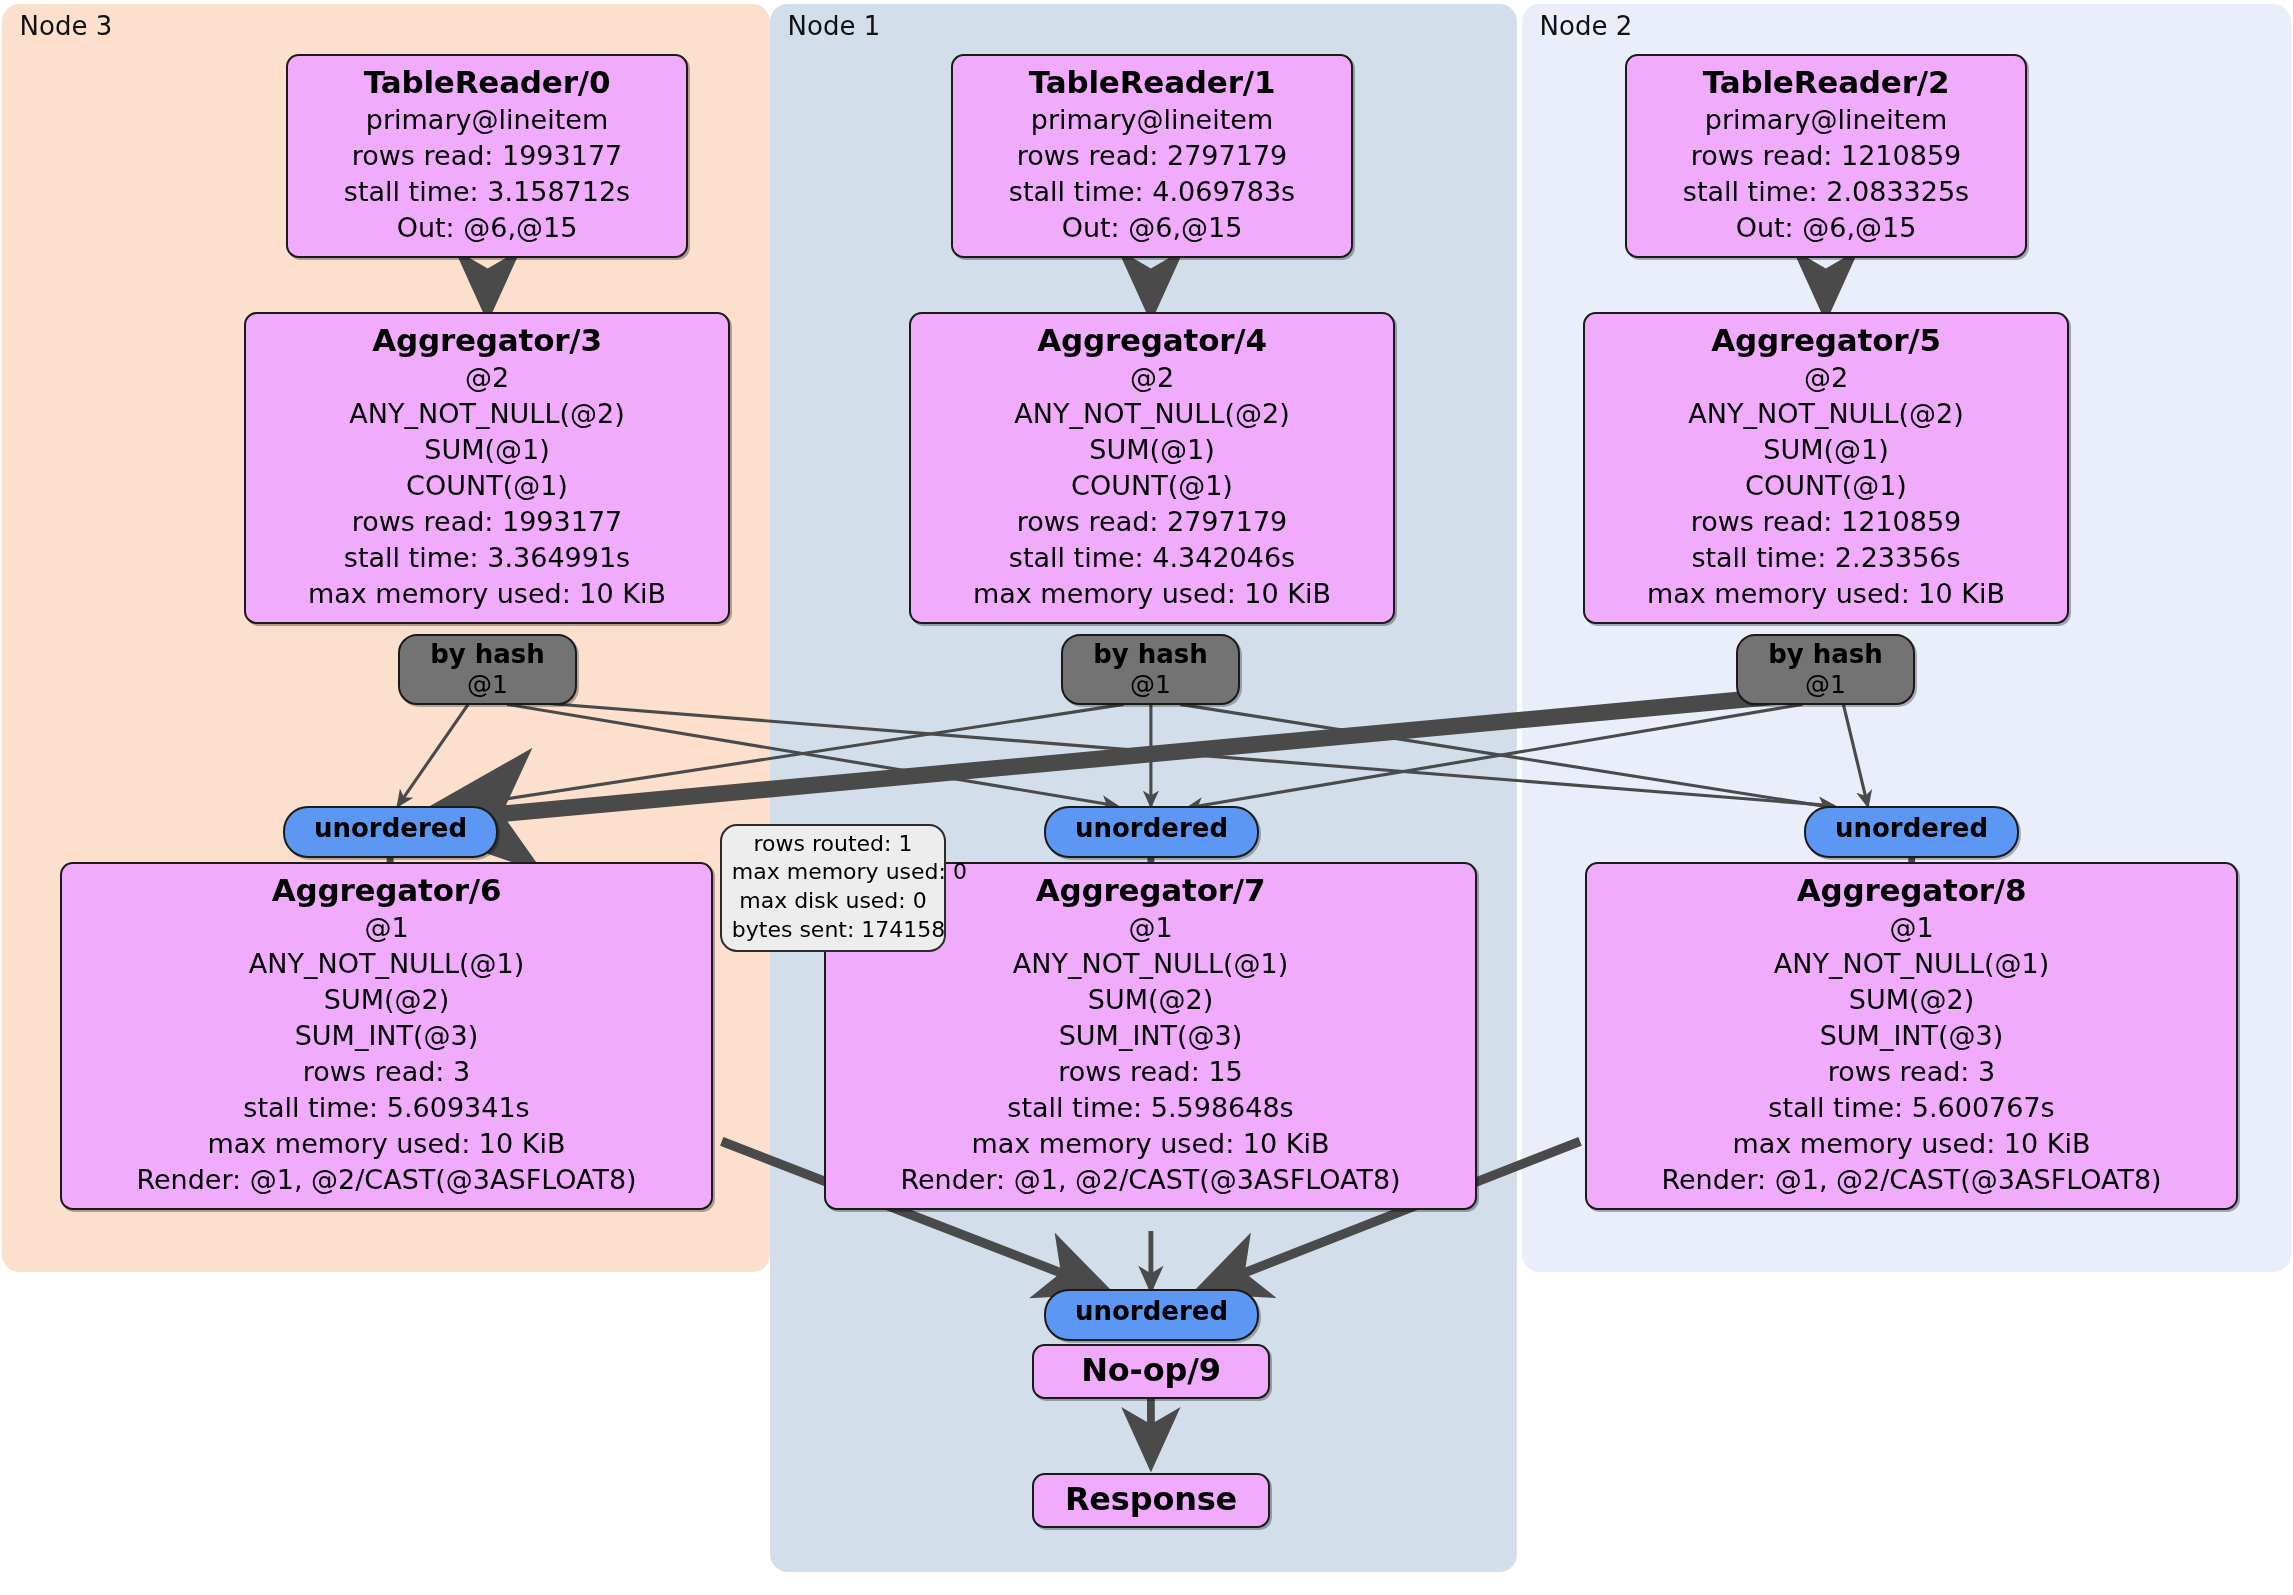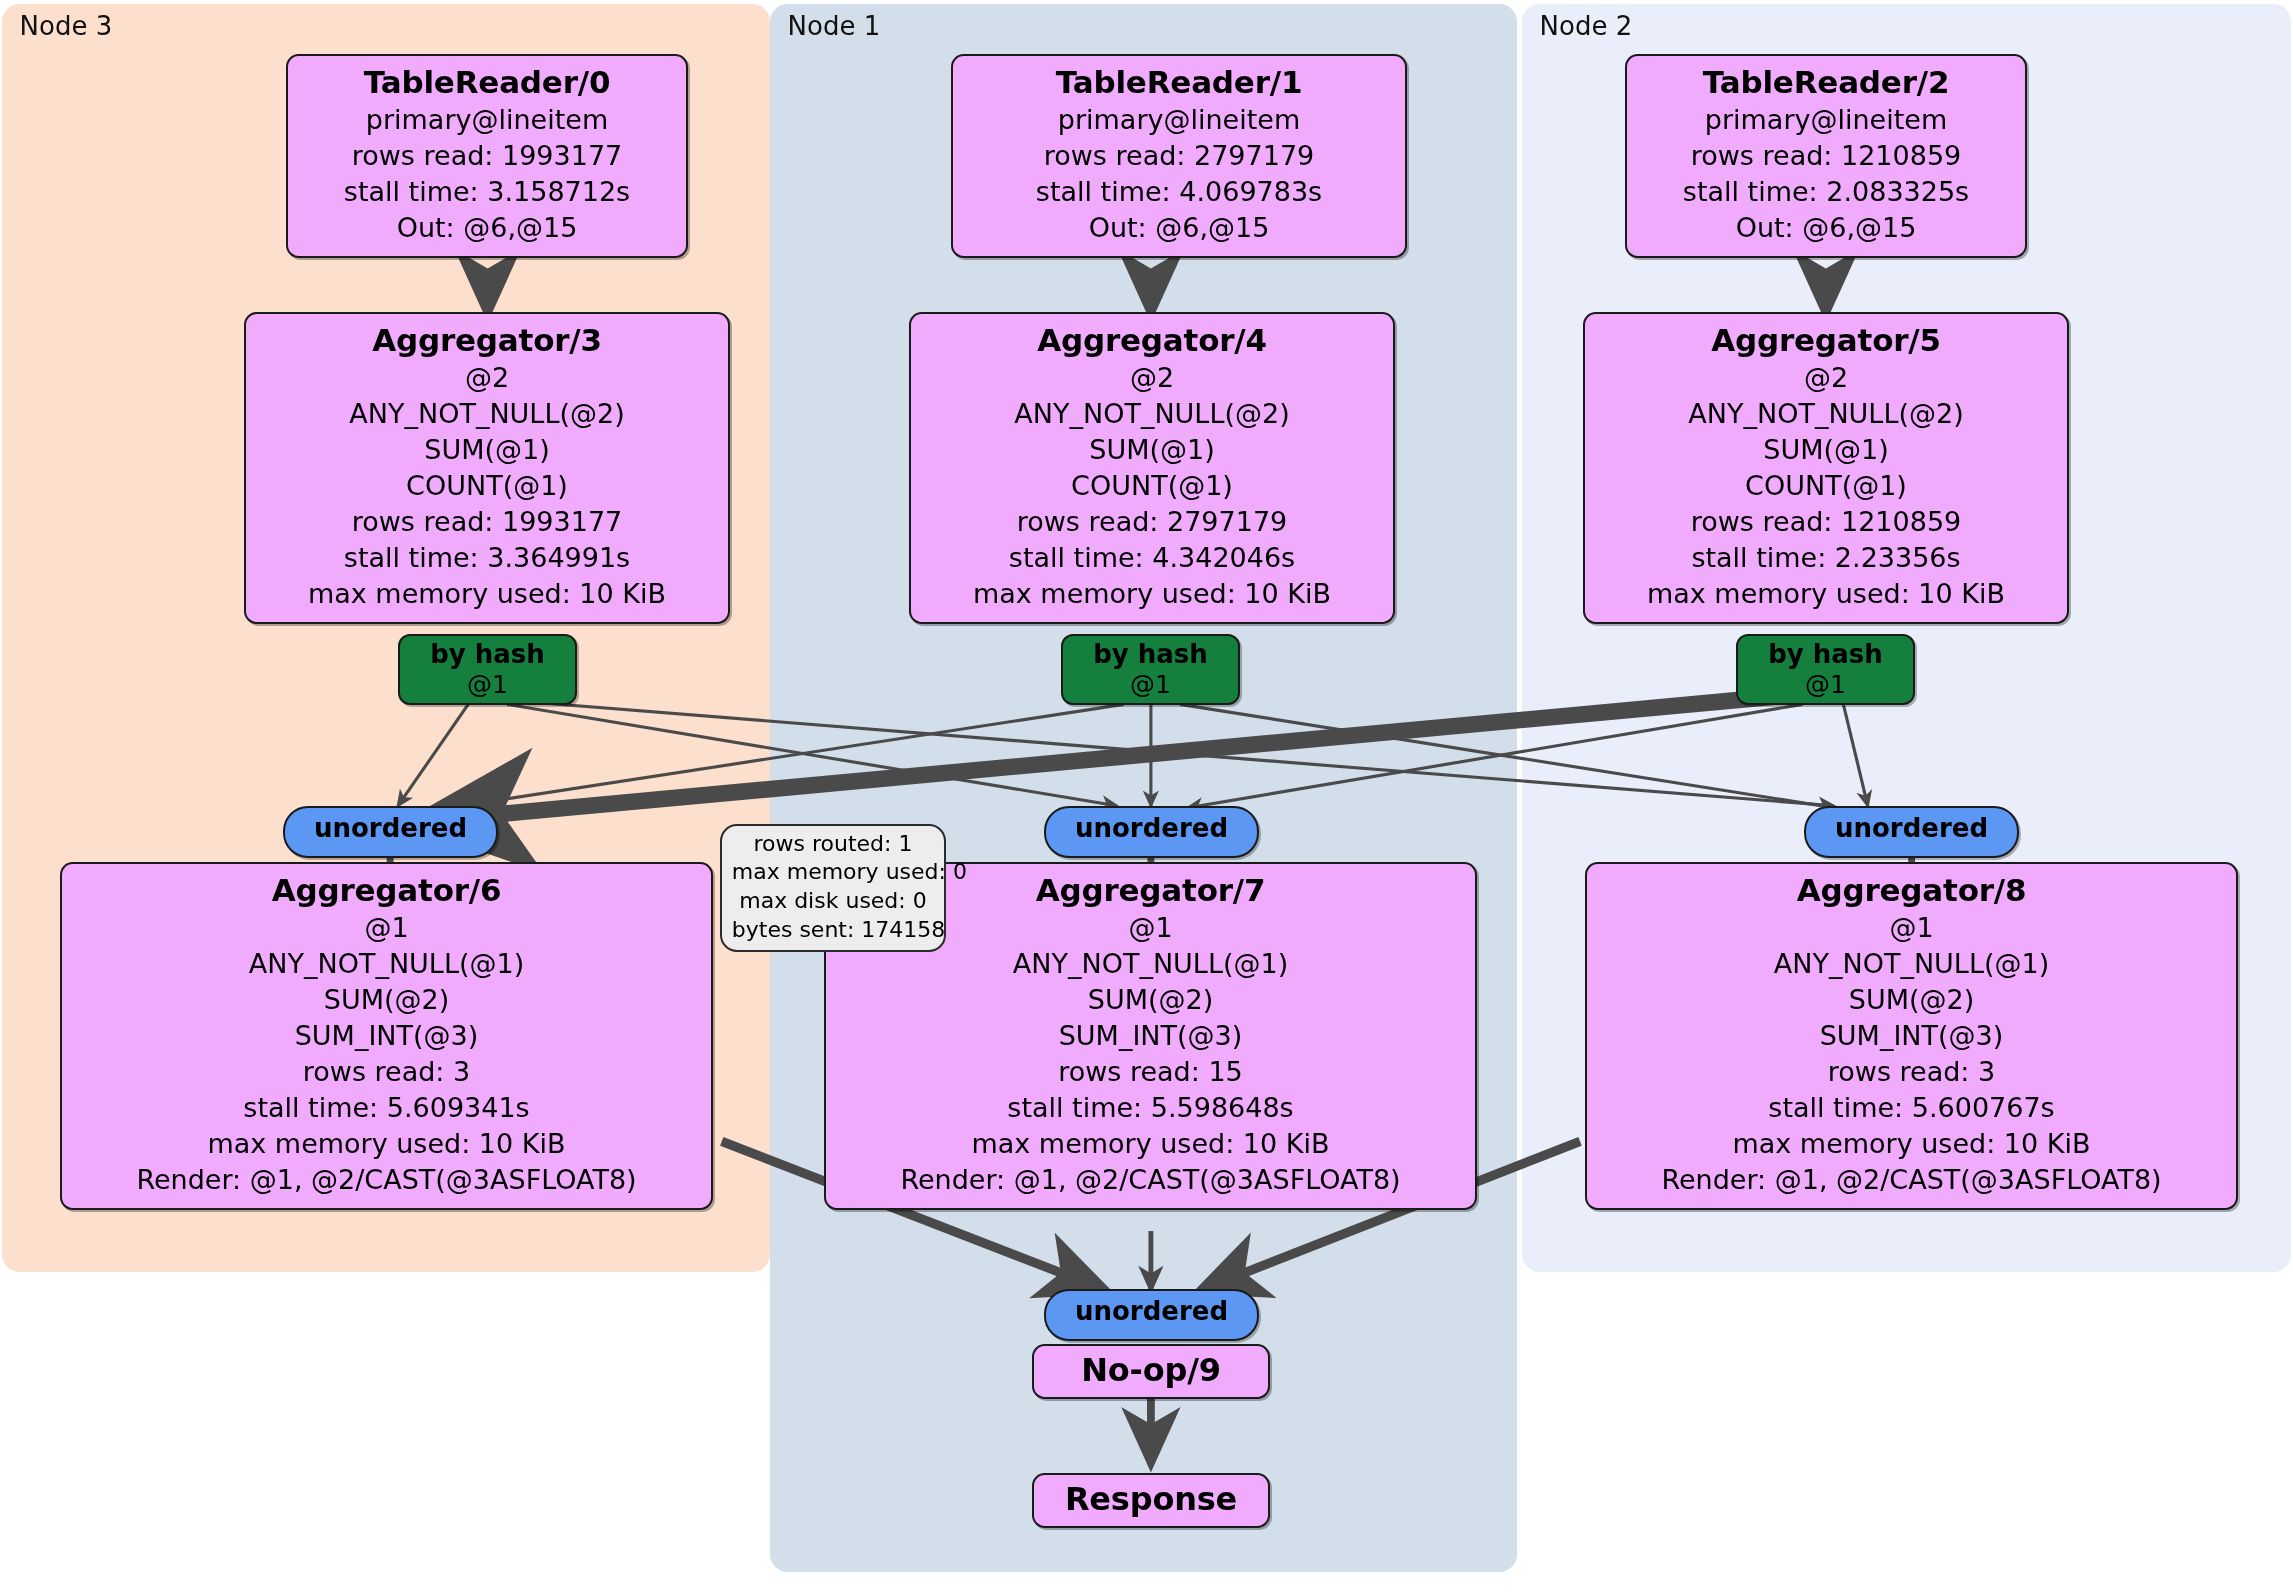--- a/index.html
+++ b/index.html
@@ -64,22 +64,22 @@
   
   .badge {
     position: absolute;
     border: 2.4px solid #1a1a1a;
     box-sizing: border-box;
     text-align: center;
     color: #000;
     box-shadow: 2px 2px 0 rgba(0,0,0,0.28);
   }
   .badge-hash {
-    background: #15803d;
-    border-radius: 12px;
+    background: #737373;
+    border-radius: 19px;
     padding: 2.9px 0 5.9px 0;
   }
   .badge-hash .bt { font-weight: bold; font-size: 26px; line-height: 1.18; }
   .badge-hash .bs { font-size: 25px; line-height: 1.16; }
   .badge-sync {
     background: #5c98f3;
     border-radius: 25px;
     padding: 3.9px 0 3.9px 0;
   }
   .badge-sync .bt { font-weight: bold; font-size: 26px; line-height: 1.25; }
@@ -182,21 +182,21 @@
     <div class="line">@1</div>
     <div class="line">ANY_NOT_NULL(@1)</div>
     <div class="line">SUM(@2)</div>
     <div class="line">SUM_INT(@3)</div>
     <div class="line">rows read: 3</div>
     <div class="line">stall time: 5.609341s</div>
     <div class="line">max memory used: 10 KiB</div>
     <div class="line">Render: @1, @2/CAST(@3ASFLOAT8)</div>
   </div>
 
-  <div class="proc" id="tr1" style="left:951px; top:54px; width:456px;">
+  <div class="proc" id="tr1" style="left:951px; top:54px; width:402px;">
     <div class="title">TableReader/1</div>
     <div class="line">primary@lineitem</div>
     <div class="line">rows read: 2797179</div>
     <div class="line">stall time: 4.069783s</div>
     <div class="line">Out: @6,@15</div>
   </div>
 
   <div class="proc" id="ag4" style="left:909px; top:312px; width:486px;">
     <div class="title">Aggregator/4</div>
     <div class="line">@2</div>

